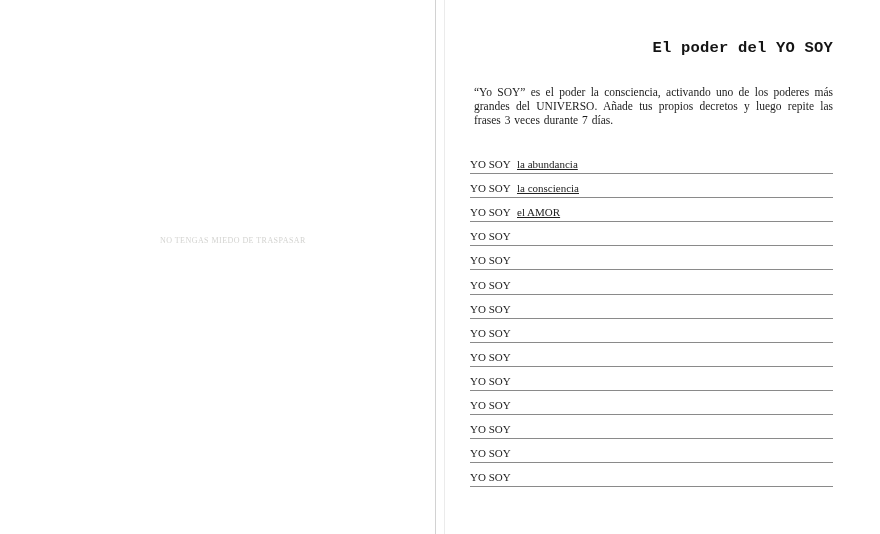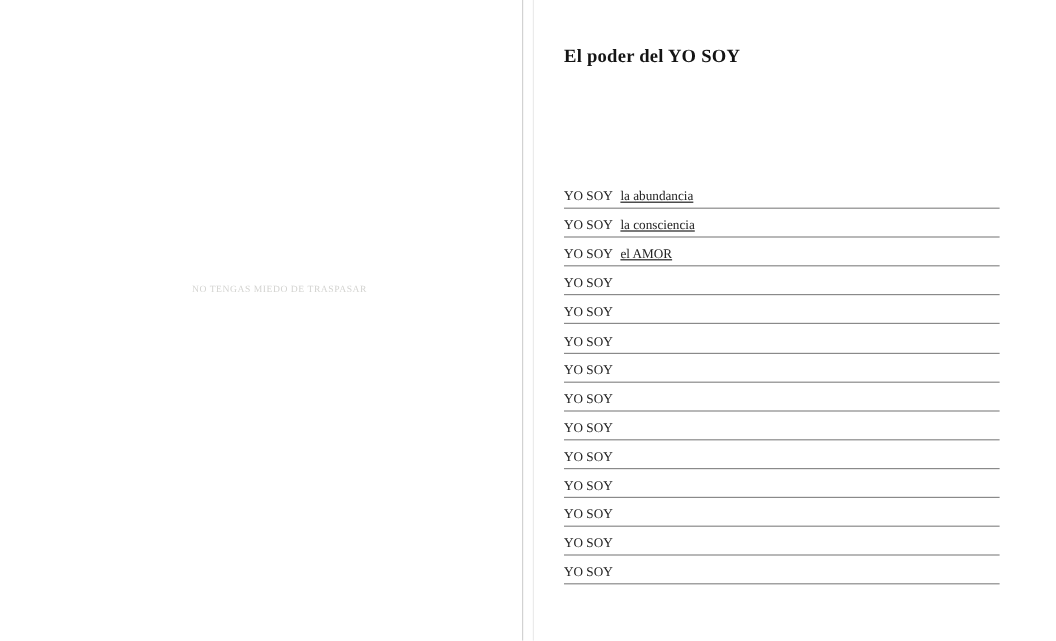--- a/index.html
+++ b/index.html
@@ -48,26 +48,27 @@
     width: 435px; height: 534px;
     background: #ffffff;
   }
 
   
   .page-title {
     position: absolute;
     left: 25px;
     top: 39px;
     width: 363px;
-    text-align: left;
+    text-align: right;
     font-weight: bold;
     font-size: 15.5px;
     line-height: 18px;
     color: #141414;
     letter-spacing: 0.2px;
+    font-family: Liberation Mono, monospace;
   }
   .intro-paragraph {
     position: absolute;
     left: 29px;
     top: 85px;
     width: 359px;
     font-size: 11.5px;
     line-height: 14px;
     text-align: justify;
     color: #1c1c1c;
@@ -111,20 +112,21 @@
 <div class="left-page">
   <div class="watermark">NO TENGAS MIEDO DE TRASPASAR</div>
 </div>
 
 <div class="page-divider primary"></div>
 <div class="page-divider secondary"></div>
 
 <div class="right-page">
   <div class="page-title">El poder del YO SOY</div>
 
+  <div class="intro-paragraph">“Yo SOY” es el poder la consciencia, activando uno de los poderes más grandes del UNIVERSO. Añade tus propios decretos y luego repite las frases 3 veces durante 7 días.</div>
 
   <div class="yosoy-list">
       <div class="list-item">
         <span class="yosoy-label">YO SOY</span>
         <span class="entry-text">la abundancia</span>
       </div>
       <div class="list-item">
         <span class="yosoy-label">YO SOY</span>
         <span class="entry-text">la consciencia</span>
       </div>

